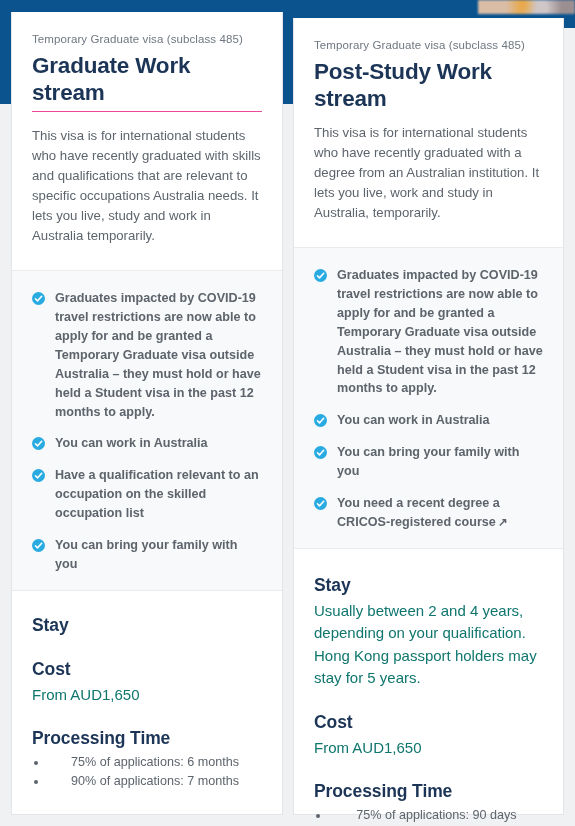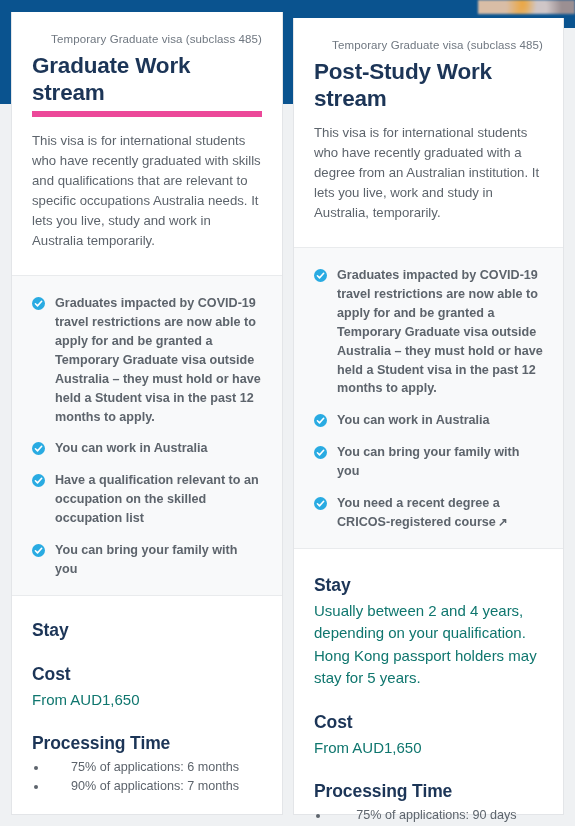--- a/index.html
+++ b/index.html
@@ -73,32 +73,31 @@
 
   .card-inner { padding: 0 20px; }
 
   
   .eyebrow {
     font-size: 11.5px;
     color: #6f7780;
     letter-spacing: 0.1px;
     padding-top: 20px;
     line-height: 1.3;
-    text-align: right;
   }
   .card-title {
     font-size: 22.5px;
     font-weight: bold;
     color: #1c3557;
     line-height: 1.22;
     letter-spacing: -0.2px;
     margin-top: 5px;
   }
   .card-left .card-title {
-    border-bottom: 6px solid #ec4899;
+    border-bottom: 1px solid #ec4899;
     padding-bottom: 4px;
   }
   .card-intro {
     font-size: 13.2px;
     color: #5d646c;
     line-height: 1.52;
     margin-top: 12px;
   }
   .card-left .card-intro  { margin-top: 14px; }
   .card-right .card-intro { margin-top: 10px; }

